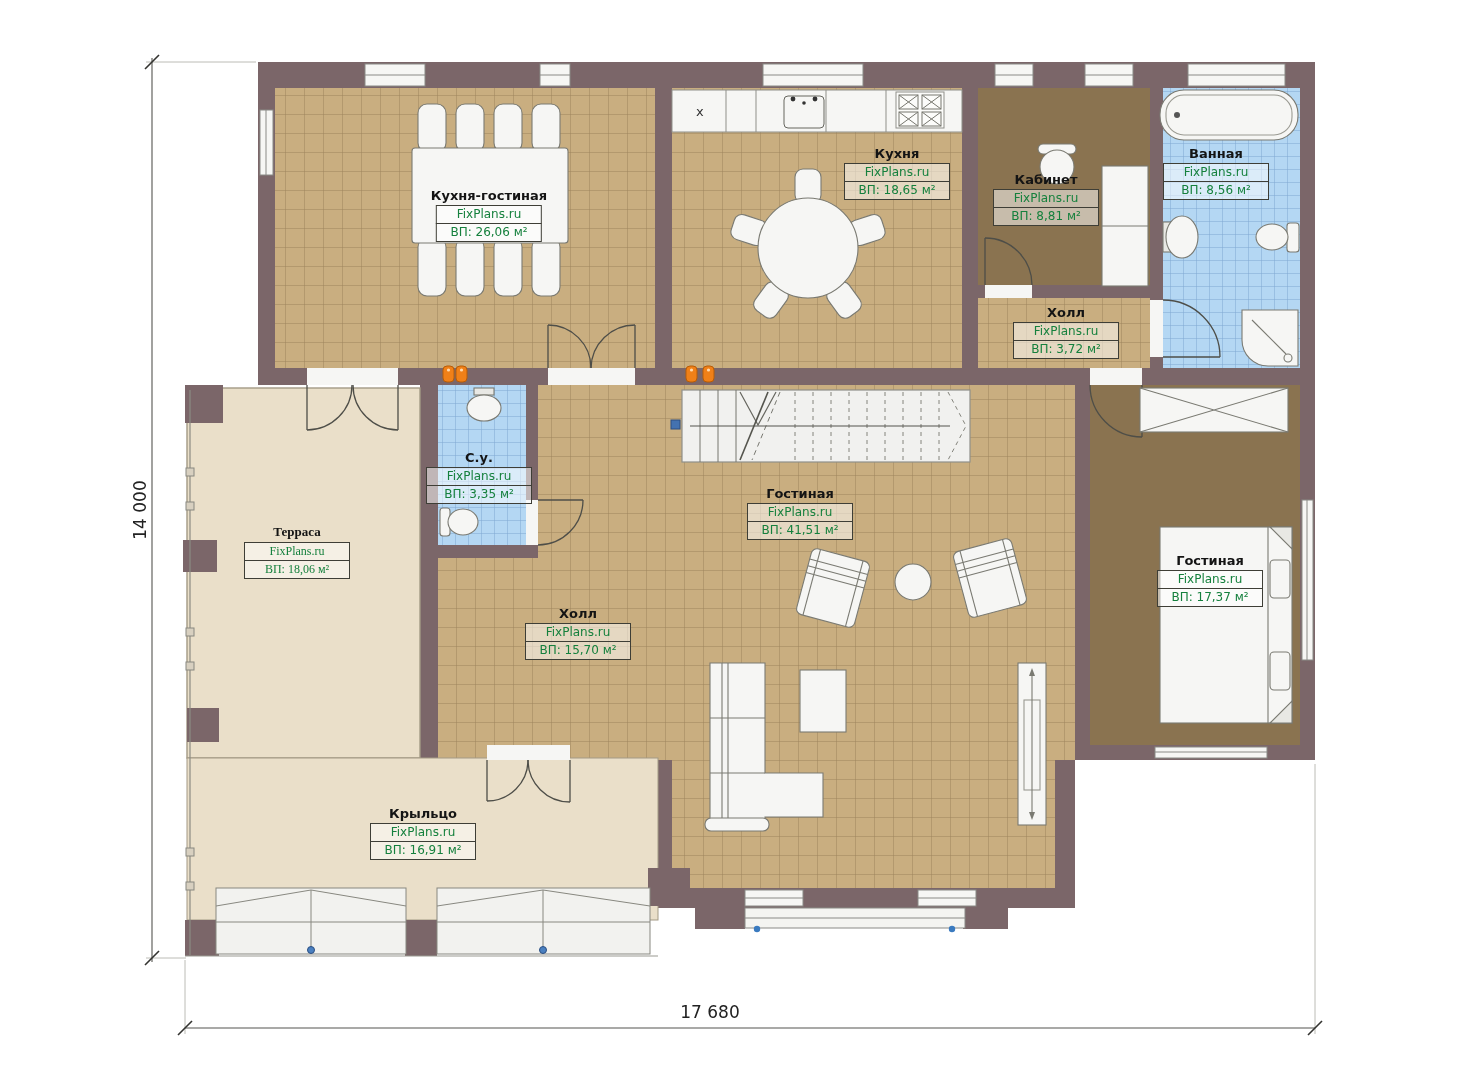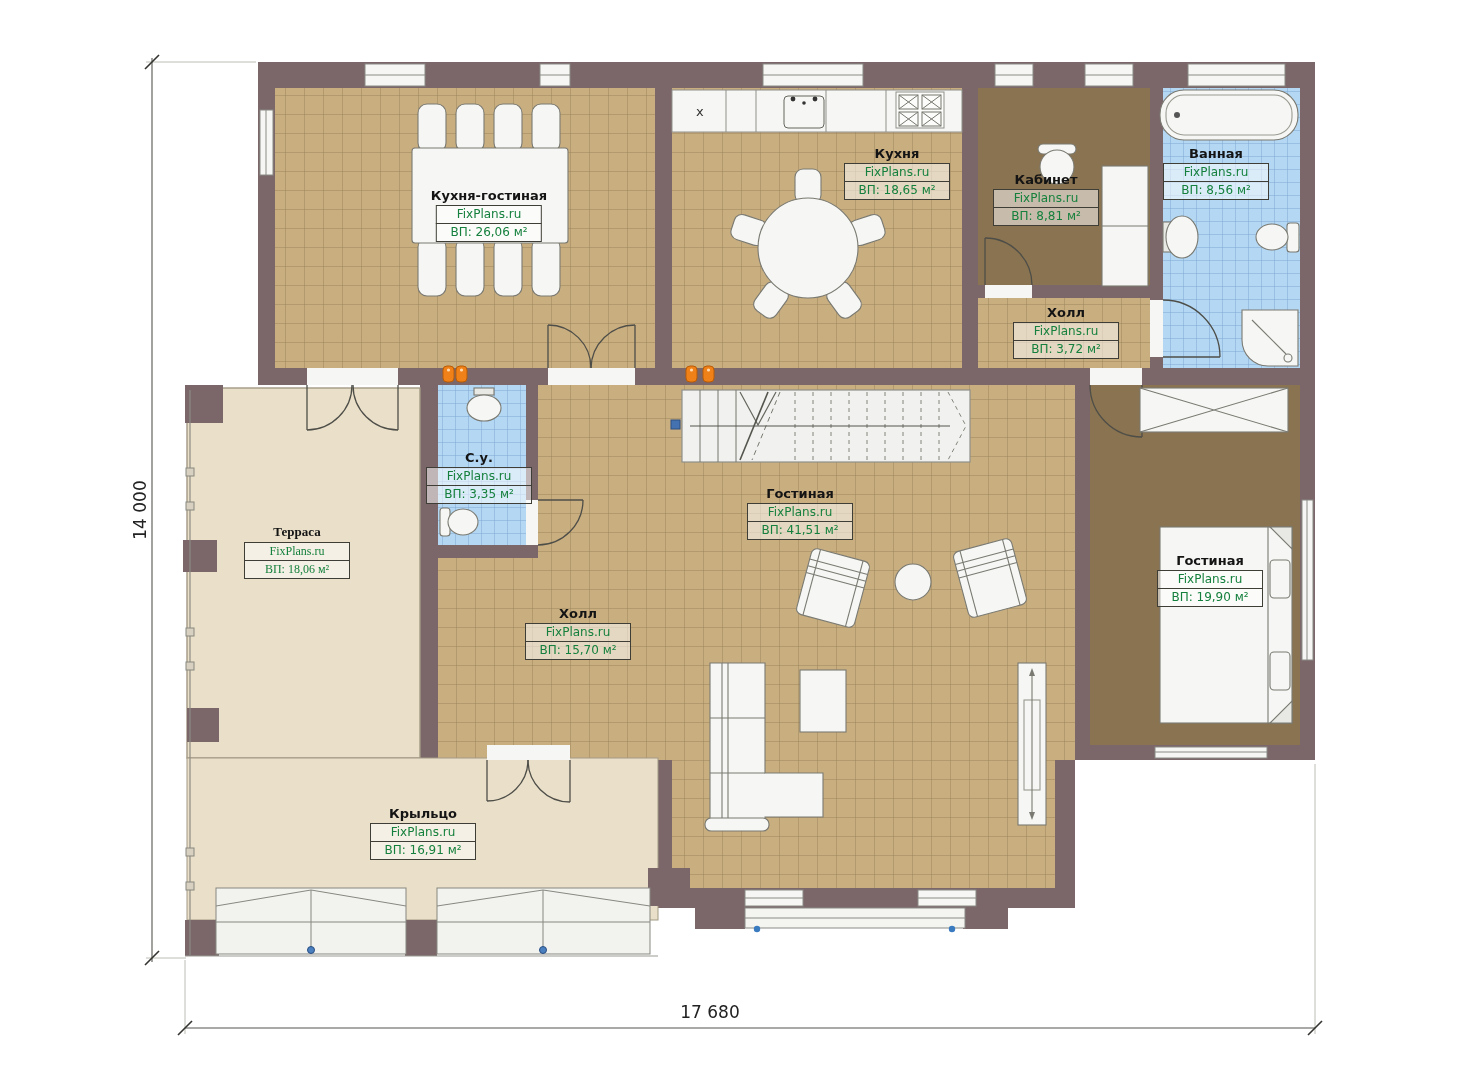--- a/index.html
+++ b/index.html
@@ -449,21 +449,21 @@
 
   <div class="room-label" style="left:578px;top:606px;">
     <div class="room-name">Холл</div>
     <div class="room-box">FixPlans.ru</div>
     <div class="room-box">ВП: 15,70 м²</div>
   </div>
 
   <div class="room-label" style="left:1210px;top:553px;">
     <div class="room-name">Гостиная</div>
     <div class="room-box">FixPlans.ru</div>
-    <div class="room-box">ВП: 19,90 м²</div>
+    <div class="room-box">ВП: 17,37 м²</div>
   </div>
 
   <div class="room-label" style="left:423px;top:806px;">
     <div class="room-name">Крыльцо</div>
     <div class="room-box">FixPlans.ru</div>
     <div class="room-box">ВП: 16,91 м²</div>
   </div>
 
   <div id="dim-w" class="dim-label">17 680</div>
   <div id="dim-h" class="dim-label">14 000</div>

